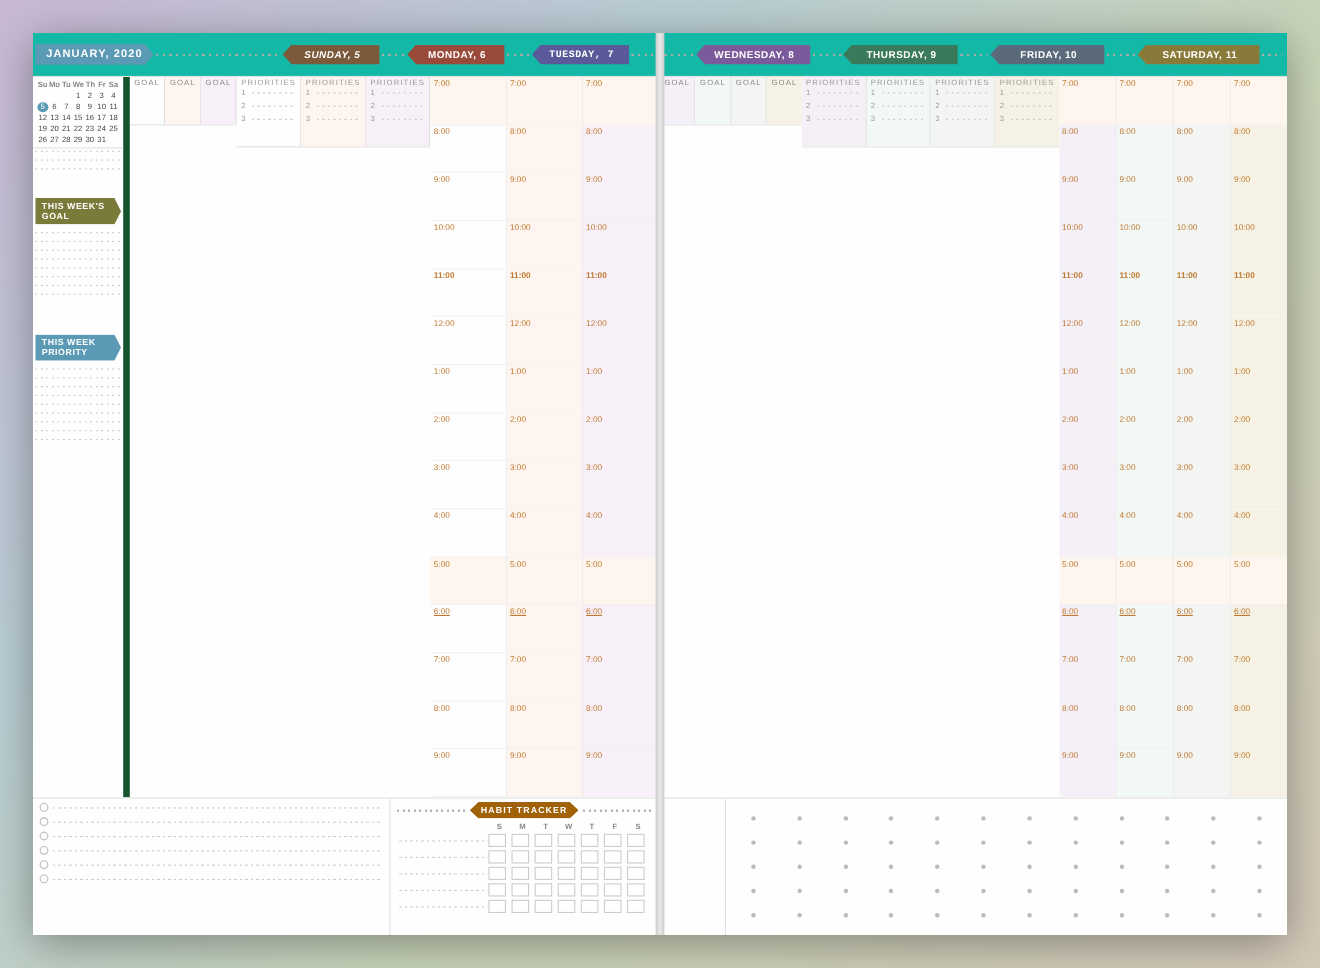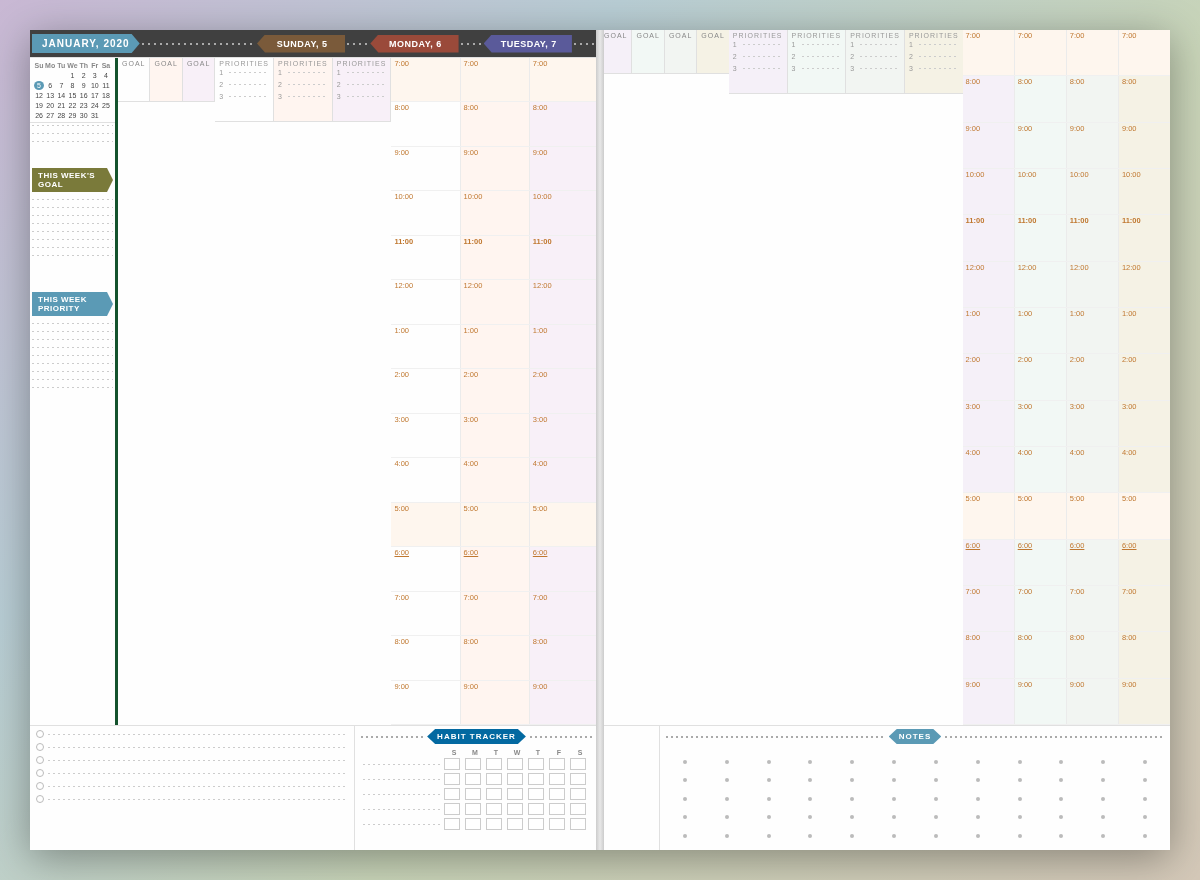--- a/index.html
+++ b/index.html
@@ -42,22 +42,22 @@
       display: flex;
       flex-direction: column;
       overflow: hidden;
     }
     .page-left { border-right: 1px solid #ddd; }
 
     
     .page-header {
       display: flex;
       align-items: center;
-      height: 28px;
-      background: #404040;
+      height: 40px;
+      background: #14b8a6;
       border-bottom: 1px solid #e0e0e0;
       padding: 0 2px;
     }
     .month-banner {
       background: #5b9ab5;
       color: #fff;
       font-size: 10px;
       font-weight: bold;
       letter-spacing: 1px;
       padding: 4px 10px;
@@ -87,21 +87,21 @@
       align-items: center;
       flex: 1;
     }
 
     
     .left-sidebar {
       width: 88px;
       min-width: 88px;
       display: flex;
       flex-direction: column;
-      border-right: 3px solid #14532d;
+      border-right: 6px solid #14532d;
     }
     .mini-cal {
       padding: 4px 4px 2px 4px;
       border-bottom: 1px solid #e0e0e0;
     }
     .mini-cal-header {
       display: grid;
       grid-template-columns: repeat(7, 1fr);
       gap: 1px;
       margin-bottom: 2px;
@@ -442,31 +442,31 @@
 
 <div class="planner-book">
 
   <div class="page-left">
 
     <div class="page-header">
       <div class="month-banner" style="background:#5b9ab5;">JANUARY, 2020</div>
       <div class="dot-sep"></div>
 
       <div class="day-banner-wrap">
-        <div class="day-banner" style="background:#7a5a3a; flex:1;">SUNDAY, 5</div>
+        <div class="day-banner" style="background:#7a5a3a; flex:1;font-style:italic;">SUNDAY, 5</div>
         <div class="dot-sep" style="flex:0.3; min-width:15px;"></div>
       </div>
 
       <div class="day-banner-wrap">
         <div class="day-banner" style="background:#9a4a3a; flex:1;">MONDAY, 6</div>
         <div class="dot-sep" style="flex:0.3; min-width:15px;"></div>
       </div>
 
       <div class="day-banner-wrap">
-        <div class="day-banner" style="background:#5a5a9a; flex:1;">TUESDAY, 7</div>
+        <div class="day-banner" style="background:#5a5a9a; flex:1;font-family:Liberation Mono, monospace;">TUESDAY, 7</div>
         <div class="dot-sep" style="flex:0.3; min-width:8px;"></div>
       </div>
     </div>
 
     <div class="content-area">
 
       <div class="left-sidebar">
 
         <div class="mini-cal">
           <div class="mini-cal-header">
@@ -731,21 +731,21 @@
           <div class="todo-item">
               <div class="todo-circle"></div>
               <div class="todo-line"></div>
             </div>
         </div>
       </div>
 
       <div class="footer-section" style="flex:0.9;">
         <div class="footer-banner">
           <div class="footer-dot-sep"></div>
-          <div class="footer-title-badge" style="background:#0369a1;">HABIT TRACKER</div>
+          <div class="footer-title-badge" style="background:#a16207;">HABIT TRACKER</div>
           <div class="footer-dot-sep"></div>
         </div>
         <div style="padding: 2px 4px;">
           <div class="habit-tracker-header">
             <span></span>
             <span>S</span>
               <span>M</span>
               <span>T</span>
               <span>W</span>
               <span>T</span>
@@ -804,20 +804,43 @@
                 <div class="habit-box"></div>
             </div>
           </div>
         </div>
       </div>
     </div>
   </div>
 
   <div class="page-right">
 
+    <div class="page-header">
+      <div class="dot-sep" style="flex:0.2; min-width:10px;"></div>
+
+      <div class="day-banner-wrap">
+        <div class="day-banner" style="background:#7a5a9a; flex:1;">WEDNESDAY, 8</div>
+        <div class="dot-sep" style="flex:0.3; min-width:12px;"></div>
+      </div>
+
+      <div class="day-banner-wrap">
+        <div class="day-banner" style="background:#3a7a5a; flex:1;">THURSDAY, 9</div>
+        <div class="dot-sep" style="flex:0.3; min-width:12px;"></div>
+      </div>
+
+      <div class="day-banner-wrap">
+        <div class="day-banner" style="background:#5a6a7a; flex:1;">FRIDAY, 10</div>
+        <div class="dot-sep" style="flex:0.3; min-width:12px;"></div>
+      </div>
+
+      <div class="day-banner-wrap">
+        <div class="day-banner" style="background:#8a7a3a; flex:1;">SATURDAY, 11</div>
+        <div class="dot-sep" style="flex:0.2; min-width:6px;"></div>
+      </div>
+    </div>
 
     <div class="content-area">
       <div class="days-grid">
 
         <div class="goal-section-row">
           <div class="goal-day-cell" style="background:#f5f0f8;">
             <div class="goal-label">GOAL</div>
           </div>
           <div class="goal-day-cell" style="background:#f2f8f5;">
             <div class="goal-label">GOAL</div>
@@ -994,25 +1017,20 @@
           </div>
         </div>
       </div>
     </div>
 
     <div class="right-footer">
 
       <div class="right-footer-left"></div>
 
       <div class="right-footer-notes">
-        <div class="footer-banner">
-          <div class="footer-dot-sep"></div>
-          <div class="footer-title-badge" style="background:#5b9ab5;">NOTES</div>
-          <div class="footer-dot-sep"></div>
-        </div>
         <div class="notes-content">
 
           <div class="note-dot"></div>
             <div class="note-dot"></div>
             <div class="note-dot"></div>
             <div class="note-dot"></div>
             <div class="note-dot"></div>
             <div class="note-dot"></div>
             <div class="note-dot"></div>
             <div class="note-dot"></div>

